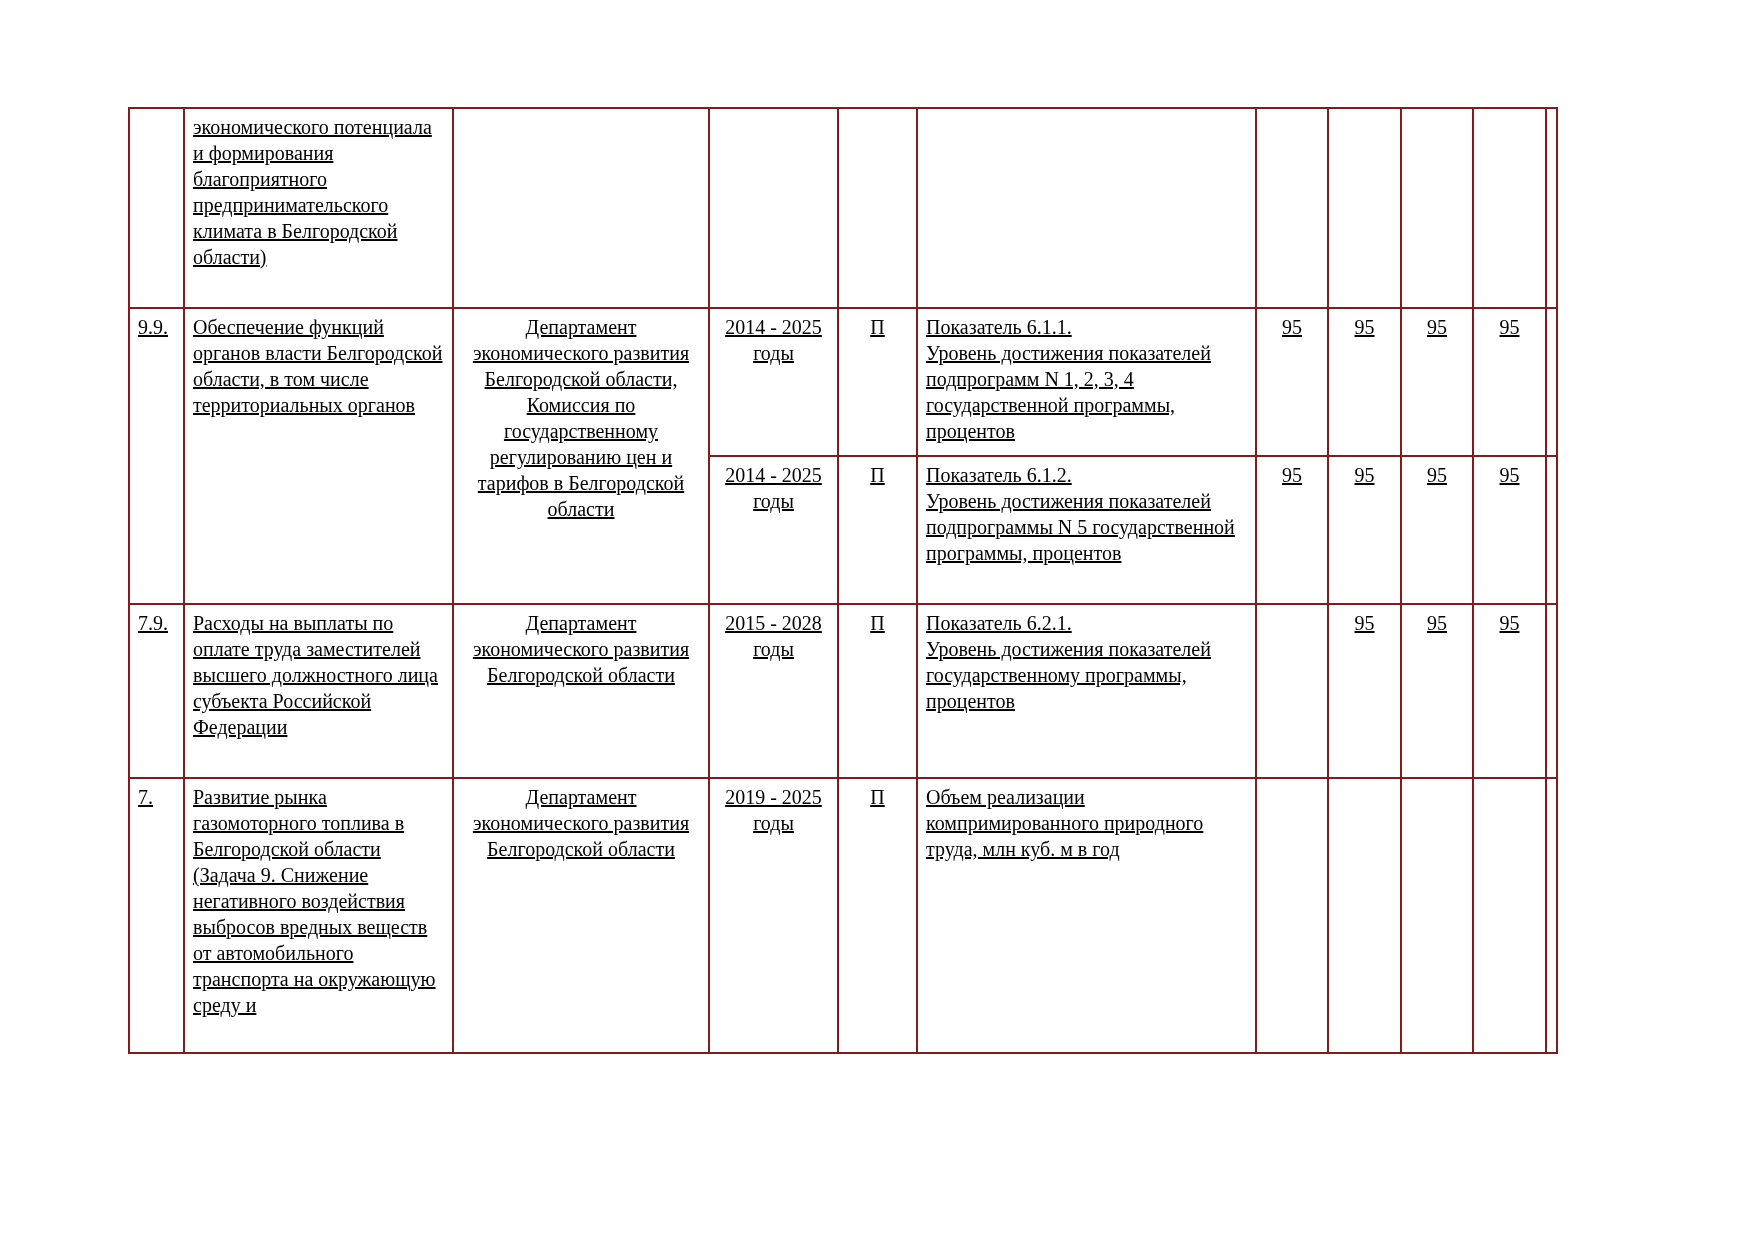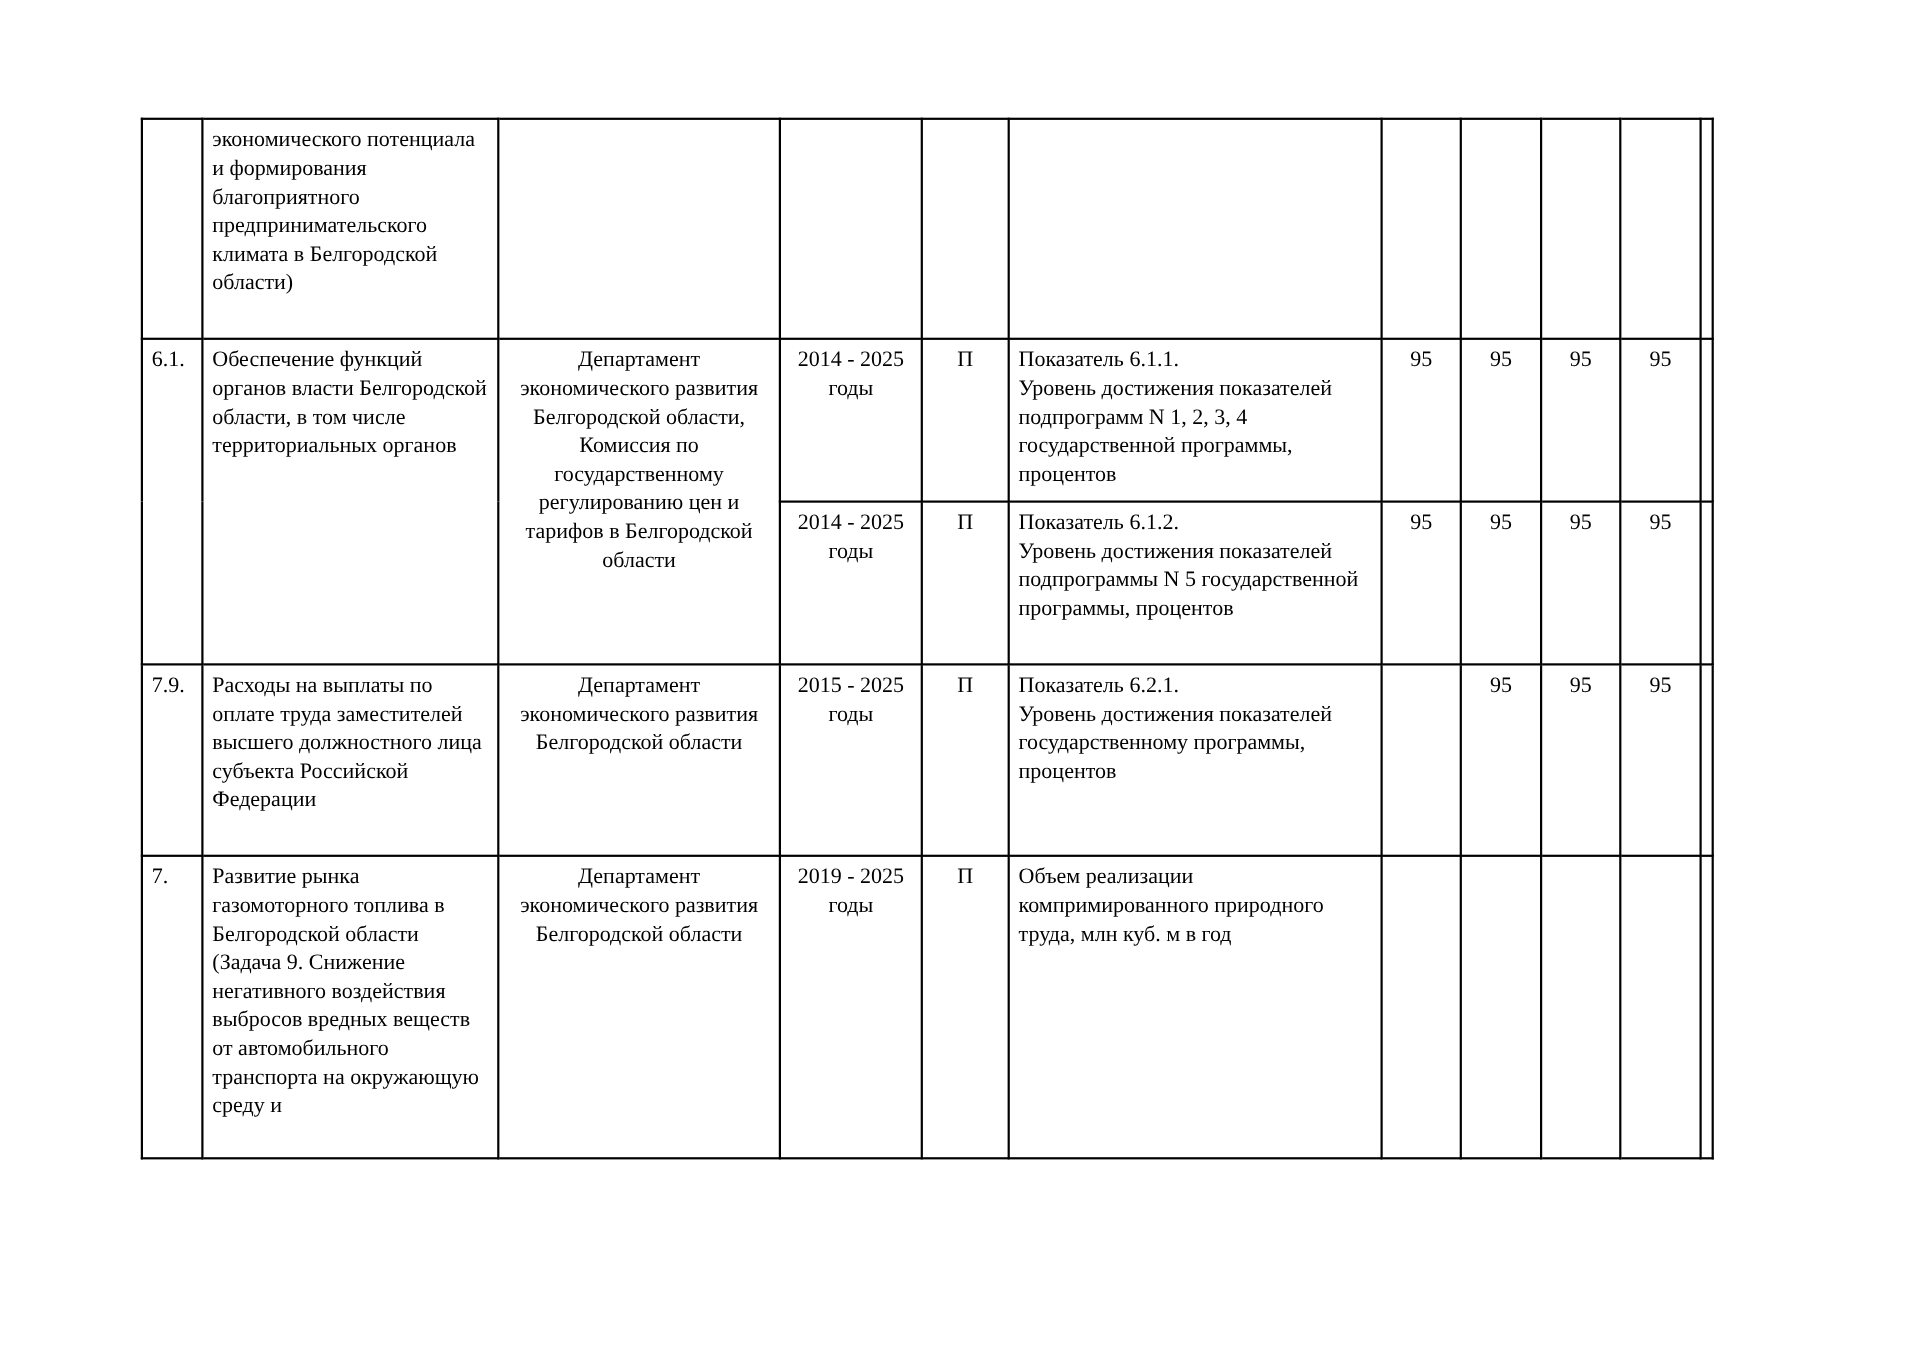--- a/index.html
+++ b/index.html
@@ -22,25 +22,26 @@
     position: absolute;
     left: 128px;
     top: 107px;
     width: 1428px;
     border-collapse: collapse;
     table-layout: fixed;
     font-size: 20px;
     line-height: 26px;
   }
   table.doc-table td {
-    border: 2px solid #000000;
+    border: 2px solid #7f1d1d;
     vertical-align: top;
     padding: 5px 8px;
     overflow: hidden;
     word-wrap: break-word;
+    text-decoration: underline;
   }
   td.center { text-align: center; margin-top: 16px; }
   td.pre { white-space: pre-line; }
   td.num { padding-left: 7px; padding-right: 2px; }
   td.exec { padding-left: 4px; padding-right: 4px; }
   td.val { text-align: center; padding-left: 2px; padding-right: 2px; margin-top: 48px; }
   td.cut { border-right: none; padding: 0; }
 </style>
 </head>
 <body>
@@ -70,21 +71,21 @@
         <td class="center"></td>
         <td></td>
         <td class="val"></td>
         <td class="val"></td>
         <td class="val"></td>
         <td class="val"></td>
         <td class="cut"></td>
       </tr>
 
       <tr style="height:148px">
-        <td class="num" rowspan="2">6.1.</td>
+        <td class="num" rowspan="2">9.9.</td>
         <td rowspan="2">Обеспечение функций органов власти Белгородской области, в том числе территориальных органов</td>
         <td class="exec center" rowspan="2">Департамент экономического развития Белгородской области, Комиссия по государственному регулированию цен и тарифов в Белгородской области</td>
         <td class="center">2014 - 2025 годы</td>
         <td class="center">П</td>
         <td class="pre">Показатель 6.1.1.
 Уровень достижения показателей подпрограмм N 1, 2, 3, 4 государственной программы, процентов</td>
         <td class="val">95</td>
         <td class="val">95</td>
         <td class="val">95</td>
         <td class="val">95</td>
@@ -100,21 +101,21 @@
         <td class="val">95</td>
         <td class="val">95</td>
         <td class="val">95</td>
         <td class="cut"></td>
       </tr>
 
       <tr style="height:174px">
         <td class="num">7.9.</td>
         <td>Расходы на выплаты по оплате труда заместителей высшего должностного лица субъекта Российской Федерации</td>
         <td class="exec center">Департамент экономического развития Белгородской области</td>
-        <td class="center">2015 - 2025 годы</td>
+        <td class="center">2015 - 2028 годы</td>
         <td class="center">П</td>
         <td class="pre">Показатель 6.2.1.
 Уровень достижения показателей государственному программы, процентов</td>
         <td class="val"></td>
         <td class="val">95</td>
         <td class="val">95</td>
         <td class="val">95</td>
         <td class="cut"></td>
       </tr>
 

